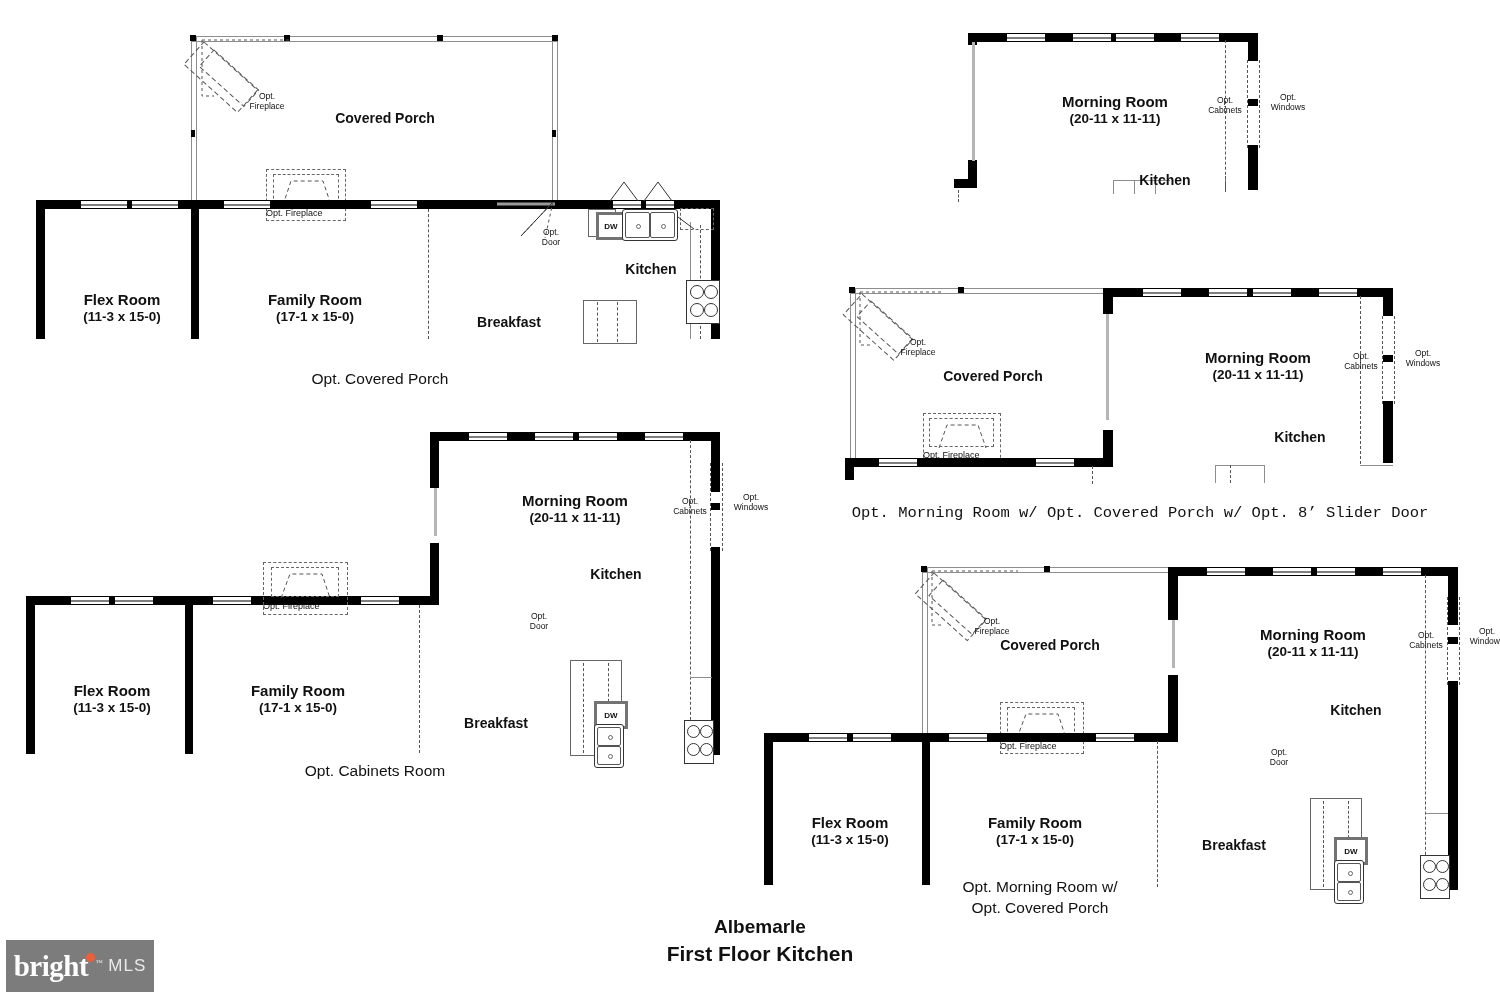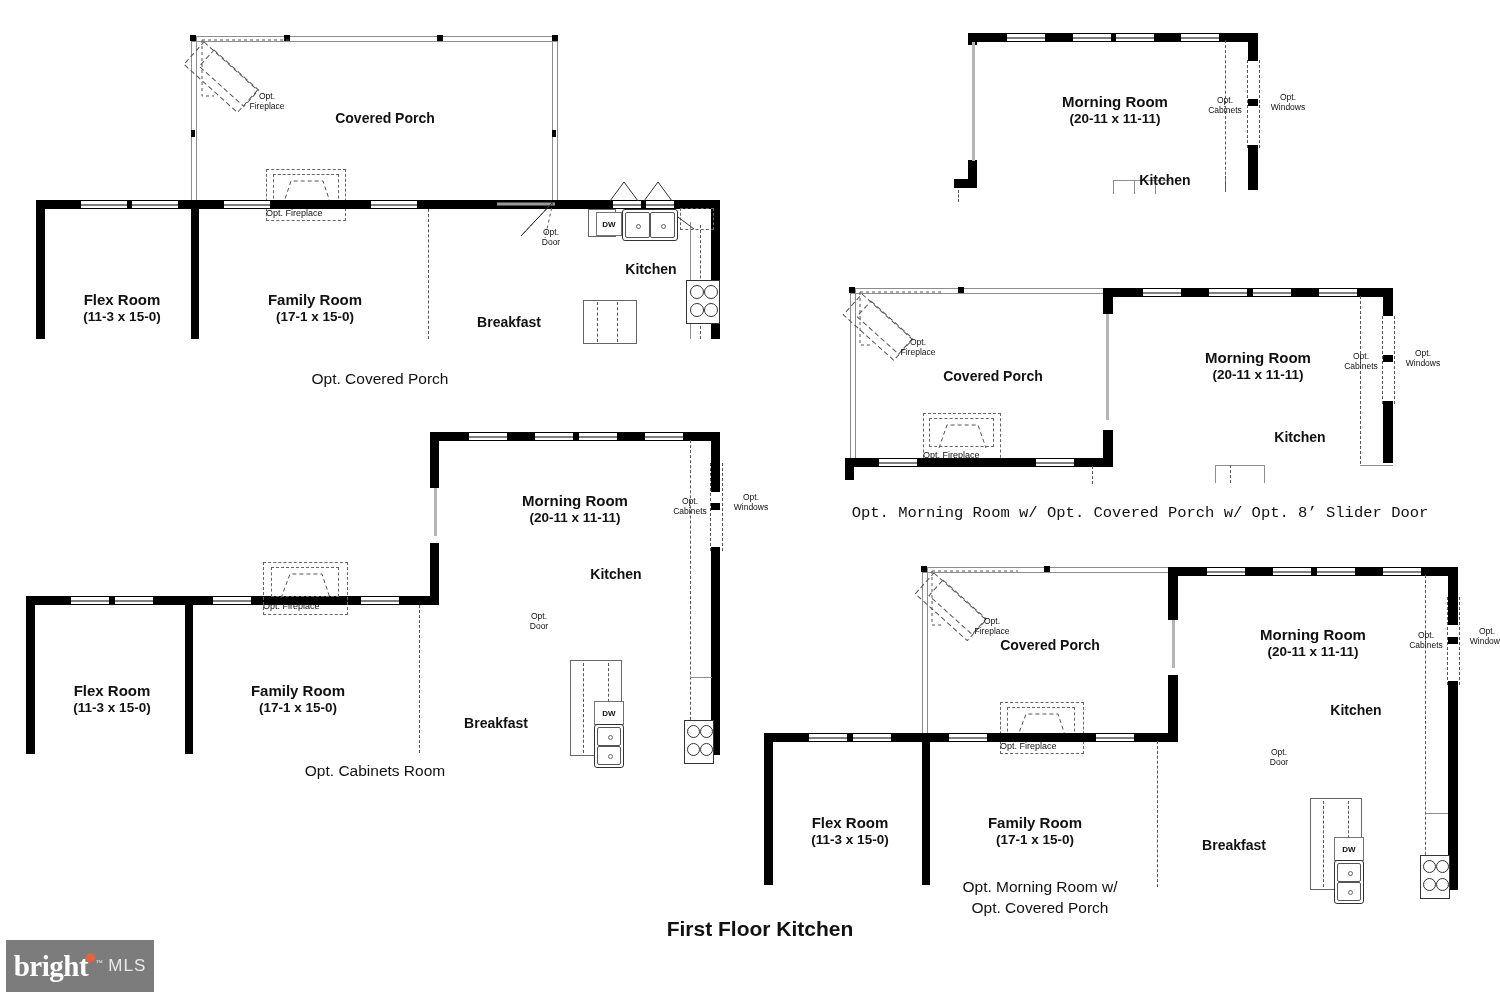--- a/index.html
+++ b/index.html
@@ -46,21 +46,21 @@
   .logo .tm{font-size:7px;color:#ddd;vertical-align:super;margin-left:1px;}
   .logo .mls{font-size:17px;color:#e9e9e9;margin-left:6px;letter-spacing:1px;}
 
   
   .sink{position:absolute;border:1px solid #333;border-radius:3px;background:#fff;}
   .basin{position:absolute;border:1px solid #555;border-radius:2px;}
   .basin::after{content:"";position:absolute;left:50%;top:50%;width:3px;height:3px;
                 margin:-1.5px 0 0 -1.5px;border:1px solid #666;border-radius:50%;}
   .cook{position:absolute;border:1px solid #333;background:#fff;}
   .burner{position:absolute;border:1px solid #333;border-radius:50%;}
-  .dwbox{position:absolute;border:1px solid #737373;background:#fff;display:flex;align-items:center;justify-content:center;}
+  .dwbox{position:absolute;border:3px solid #737373;background:#fff;display:flex;align-items:center;justify-content:center;}
   .fpdash{position:absolute;}
   svg{display:block;overflow:visible;}
 </style>
 </head>
 <body>
 
 <div class="stage">
 
   <div class="plan" style="left:0px;top:0px;width:760px;height:400px;">
 
@@ -503,20 +503,21 @@
       <span>Breakfast</span>
     </div>
 
     <div class="lbl cap2" style="left:145px;top:332px;width:290px;">
       <span>Opt. Morning Room w/</span><br>
       <span>Opt. Covered Porch</span>
     </div>
   </div>
 
   <div class="title" style="left:560px;top:915px;width:400px;">
+    <span class="t1">Albemarle</span>
     <span class="t2">First Floor Kitchen</span>
   </div>
 
   <div class="logo">
     <span class="bw">
       <span>bright</span>
       <span class="dot"></span>
       <span class="tm">™</span>
     </span>
     <span class="mls">MLS</span>

